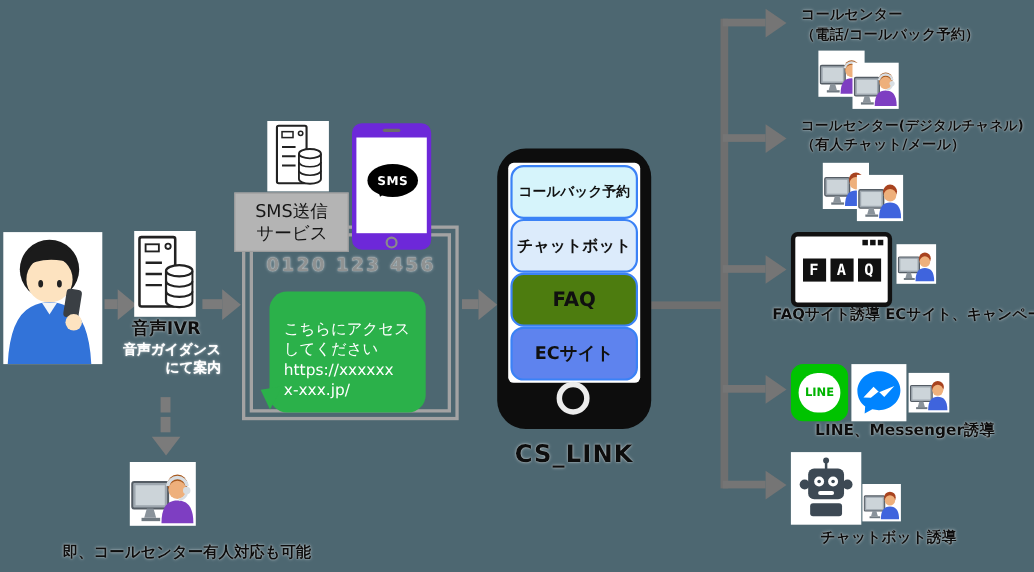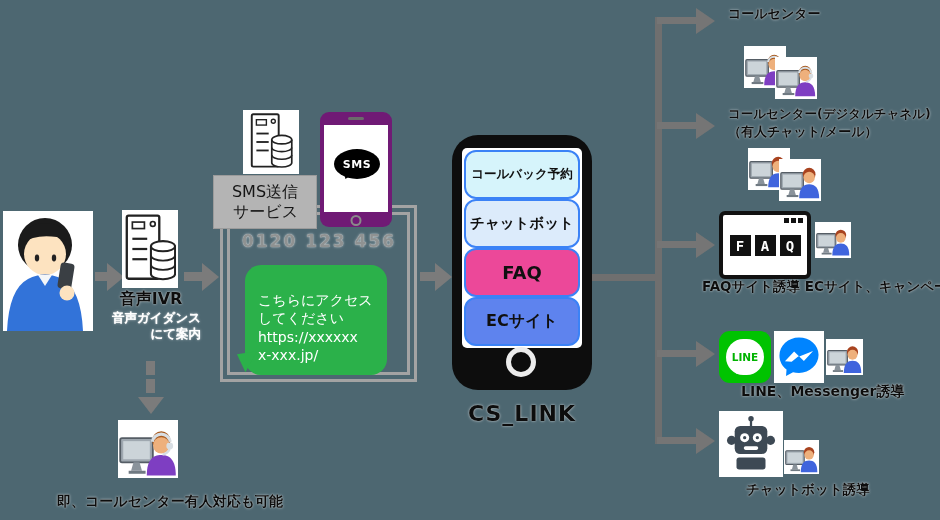--- a/index.html
+++ b/index.html
@@ -31,21 +31,21 @@
   .ivr-note  { left:112px; top:310px; font-size:12.5px; font-weight:bold; color:#ffffff; line-height:1.3; }
   .fallback-op { left:118px; top:420px; width:60px; height:58px; padding:3px; }
   .fallback-caption { left:57px; top:493px; font-size:14px; font-weight:bold; color:#0d0d0d; }
 
   
   .sms-frame { left:220px; top:205px; width:197px; height:177px; border:3px solid #a3a3a3; }
   .sms-frame::before { content:""; position:absolute; inset:4px; border:3px solid #a3a3a3; }
   .sms-server-card { left:243px; top:110px; width:56px; height:64px; padding:2px; z-index:3; }
   .sms-service-box { left:213px; top:175px; width:104px; height:54px; background:#b4b4b4; border:1px solid #9b9b9b;
     display:flex; align-items:center; justify-content:center; text-align:center; font-size:16px; color:#151515; line-height:1.28; z-index:4; }
-  .sms-phone { left:320px; top:112px; width:72px; height:115px; background:#701a75; border-radius:9px; z-index:3; }
+  .sms-phone { left:320px; top:112px; width:72px; height:115px; background:#6d28d9; border-radius:9px; z-index:3; }
   .sms-phone .screen { position:absolute; left:4px; right:4px; top:13px; bottom:15px; background:#fff; }
   .sms-phone .speaker { position:absolute; left:50%; top:5px; transform:translateX(-50%); width:16px; height:3px; border-radius:2px; background:#6b6b6b; }
   .sms-phone .home { position:absolute; left:50%; bottom:1.5px; transform:translateX(-50%); width:11px; height:11px; border-radius:50%; border:2px solid #8a8a8a; }
   .sms-bubble { position:absolute; left:10px; top:24px; width:46px; height:30px; background:#000; border-radius:50%;
     color:#fff; font-size:11px; font-weight:bold; letter-spacing:.5px; display:flex; align-items:center; justify-content:center; }
   .sms-bubble::after { content:""; position:absolute; left:5px; bottom:-7px; width:0; height:0;
     border:7px solid transparent; border-top:10px solid #000; transform:rotate(22deg); }
   .caller-number { left:225px; top:231px; width:188px; text-align:center; font-size:17px; font-weight:bold;
     letter-spacing:2px; color:#8f9292; z-index:2; }
   .msg-bubble { left:245px; top:265px; width:142px; border-radius:16px; padding:26px 8px 10px 13px;
@@ -202,37 +202,38 @@
 https://xxxxxx
 x-xxx.jp/</span>
   </div>
 
   <div class="flow-arrow" style="left:420px;top:272px;width:15px;"></div>
 
   <div class="abs cs-phone">
     <div class="cs-screen">
       <div class="cs-btn b1" style="background-color: rgb(214, 244, 251);">コールバック予約</div>
       <div class="cs-btn b2" style="background-color: rgb(220, 235, 251);">チャットボット</div>
-      <div class="cs-btn b3" style="background-color: #ec4899;">FAQ</div>
+      <div class="cs-btn b3" style="background-color: #4d7c0f;">FAQ</div>
       <div class="cs-btn b4" style="background-color: rgb(94, 131, 238);">ECサイト</div>
     </div>
     <div class="cs-home"></div>
   </div>
   <div class="abs cs-label halo">CS_LINK</div>
 
   <div class="trunk-h"></div>
   <div class="trunk-v"></div>
   <div class="branch" style="top:17px;"></div>
   <div class="branch" style="top:122px;"></div>
   <div class="branch" style="top:241px;"></div>
   <div class="branch" style="top:350px;"></div>
   <div class="branch" style="top:437px;"></div>
 
   <div class="abs dest-title d1-title halo">
     <div>コールセンター</div>
+    <div>（電話/コールバック予約）</div>
   </div>
   <div class="op-icon" style="left:744px;top:46px;width:42px;height:42px;">
     <svg viewBox="0 0 48 44" class="op purple">
       <rect x="1" y="13" width="27" height="20" rx="1.5" fill="#9fa8b0" stroke="#555d65" stroke-width="1.5"></rect>
       <rect x="3.5" y="15.5" width="22" height="15" fill="#ccd4d9"></rect>
       <polygon points="12,33 17,33 19,40 10,40" fill="#8a939b"></polygon>
       <rect x="8" y="40" width="14" height="2.5" fill="#707a82"></rect>
       <circle class="hairc" cx="35" cy="15" r="7.6"></circle>
       <circle cx="35" cy="19" r="6.8" fill="#eeb07c"></circle>
       <path class="shirt" d="M23,44 C23,31 28,27 35,27 C42,27 47,31 47,44 Z"></path>

